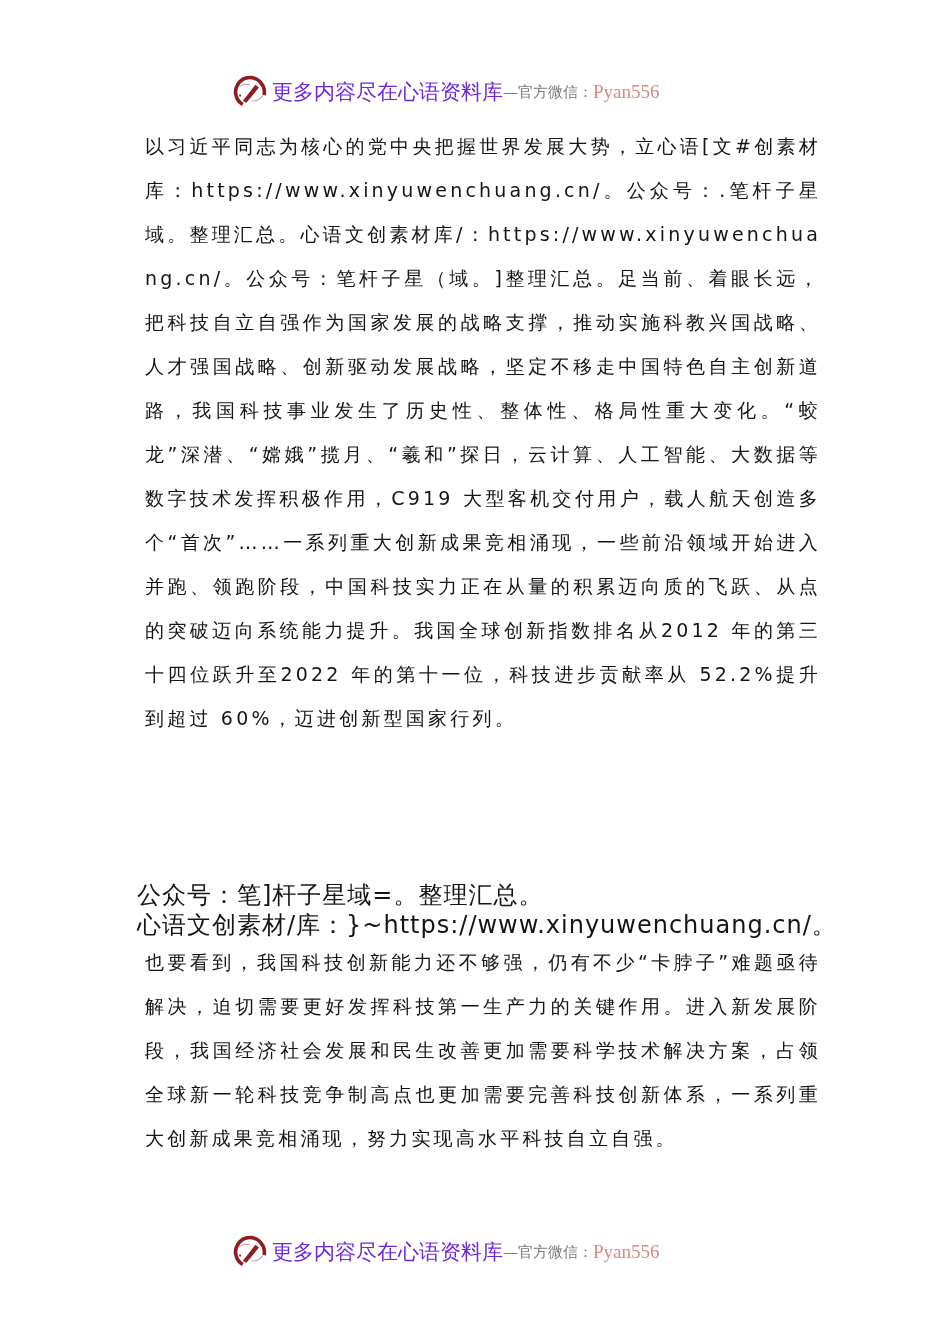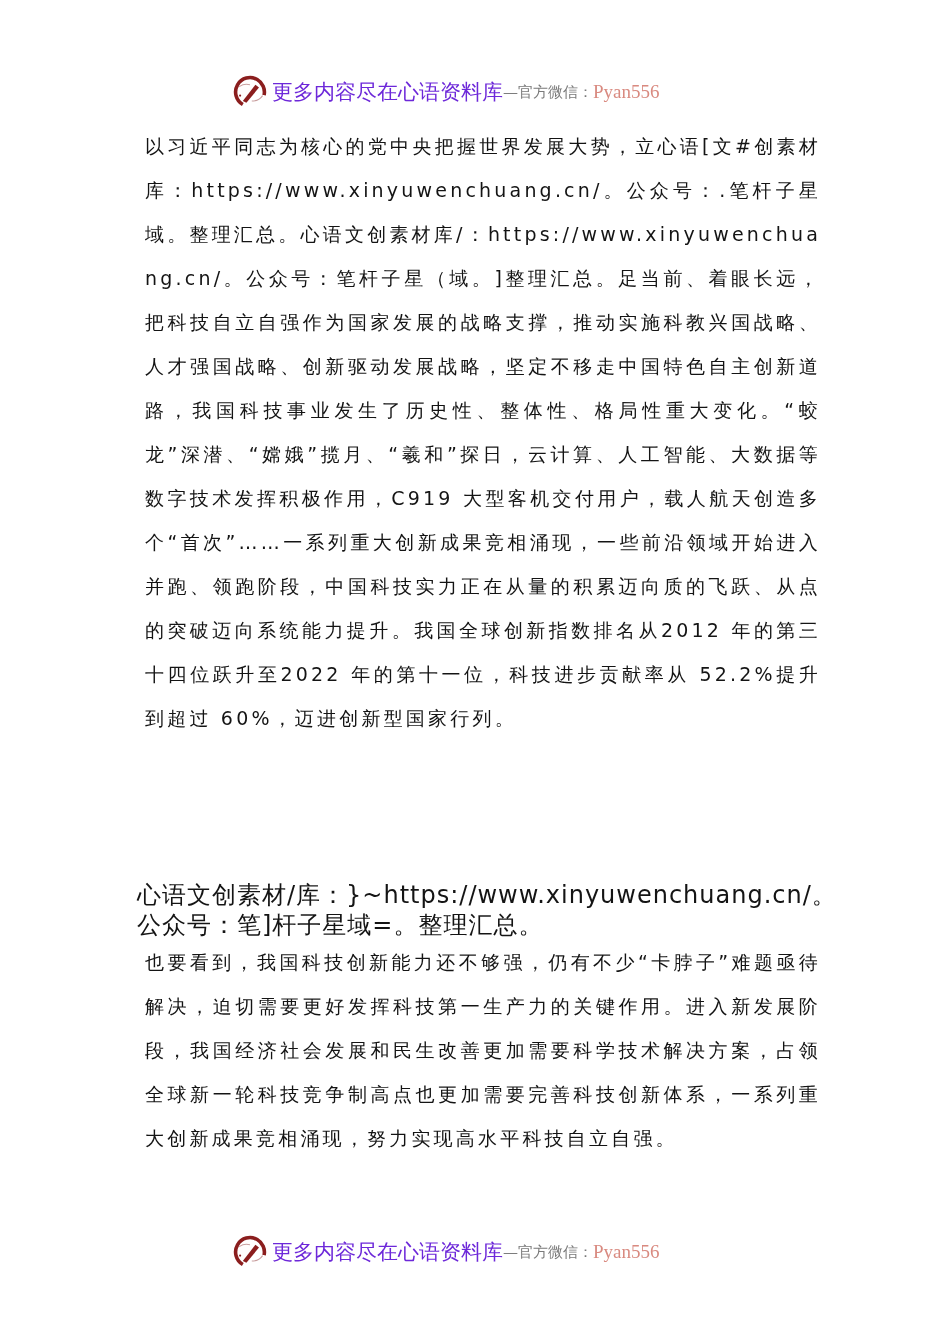--- a/index.html
+++ b/index.html
@@ -84,22 +84,22 @@
     <circle cx="9" cy="24" r="1.2" fill="#8b1e1e"></circle>
   </svg>
   <span class="b-red">更多内容尽在心语资料库</span>
   <span class="b-gray">—官方微信：</span>
   <span class="b-id">Pyan556</span>
 </div>
 
 <div class="para" id="p1">以习近平同志为核心的党中央把握世界发展大势，立心语[文#创素材库：https://www.xinyuwenchuang.cn/。公众号：.笔杆子星域。整理汇总。心语文创素材库/：https://www.xinyuwenchuang.cn/。公众号：笔杆子星（域。]整理汇总。足当前、着眼长远，把科技自立自强作为国家发展的战略支撑，推动实施科教兴国战略、人才强国战略、创新驱动发展战略，坚定不移走中国特色自主创新道路，我国科技事业发生了历史性、整体性、格局性重大变化。“蛟龙”深潜、“嫦娥”揽月、“羲和”探日，云计算、人工智能、大数据等数字技术发挥积极作用，C919 大型客机交付用户，载人航天创造多个“首次”……一系列重大创新成果竞相涌现，一些前沿领域开始进入并跑、领跑阶段，中国科技实力正在从量的积累迈向质的飞跃、从点的突破迈向系统能力提升。我国全球创新指数排名从2012 年的第三十四位跃升至2022 年的第十一位，科技进步贡献率从 52.2%提升到超过 60%，迈进创新型国家行列。</div>
 
 <div class="para" id="p2">
+  <div>公众号：笔]杆子星域=。整理汇总。</div>
   <div>心语文创素材/库：}~https://www.xinyuwenchuang.cn/。</div>
-  <div>公众号：笔]杆子星域=。整理汇总。</div>
 </div>
 
 <div class="para" id="p3">也要看到，我国科技创新能力还不够强，仍有不少“卡脖子”难题亟待解决，迫切需要更好发挥科技第一生产力的关键作用。进入新发展阶段，我国经济社会发展和民生改善更加需要科学技术解决方案，占领全球新一轮科技竞争制高点也更加需要完善科技创新体系，一系列重大创新成果竞相涌现，努力实现高水平科技自立自强。</div>
 
 <div class="banner bottom">
   <svg class="logo" viewBox="0 0 40 40">
     <circle cx="20" cy="20" r="16" fill="none" stroke="#8b1e1e" stroke-width="4" stroke-dasharray="70 30" transform="rotate(120 20 20)"></circle>
     <path d="M12 30 L26 12 L30 15 L16 32 Z" fill="#8b1e1e"></path>
     <path d="M8 14 Q14 10 20 12" fill="none" stroke="#c9a0a0" stroke-width="1.2"></path>
     <path d="M22 30 Q30 30 34 24" fill="none" stroke="#c9a0a0" stroke-width="1.2"></path>

